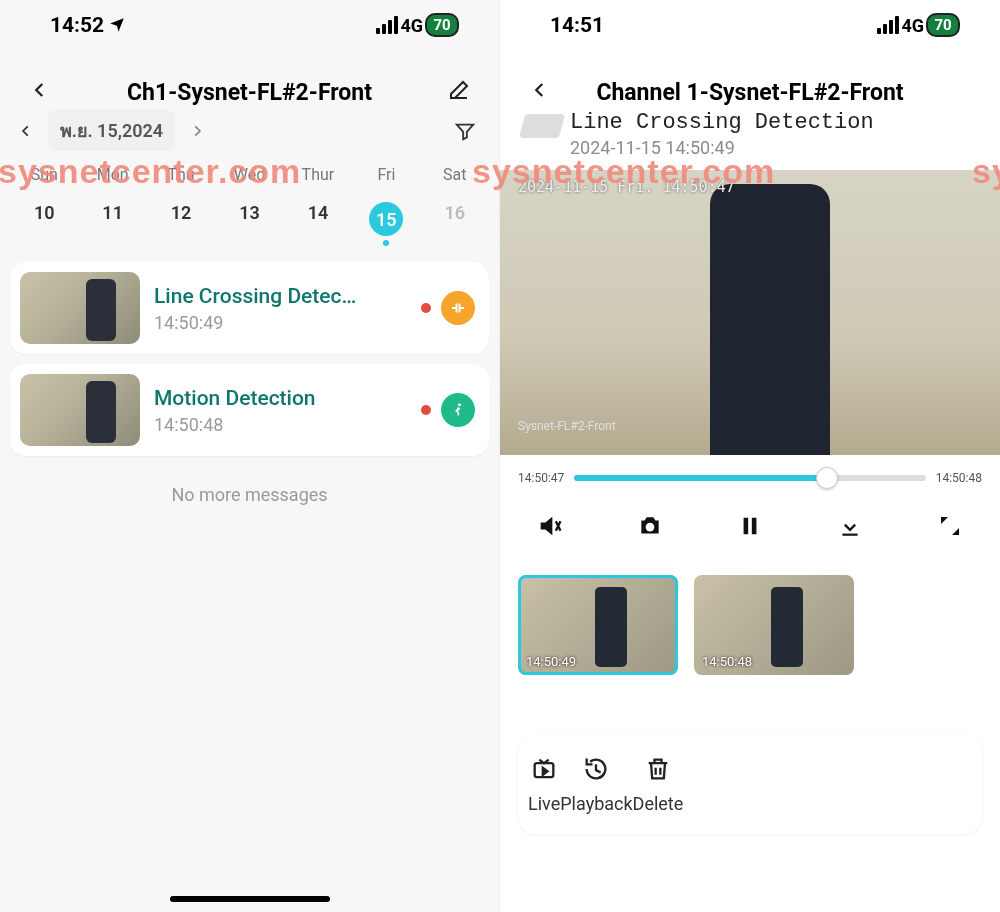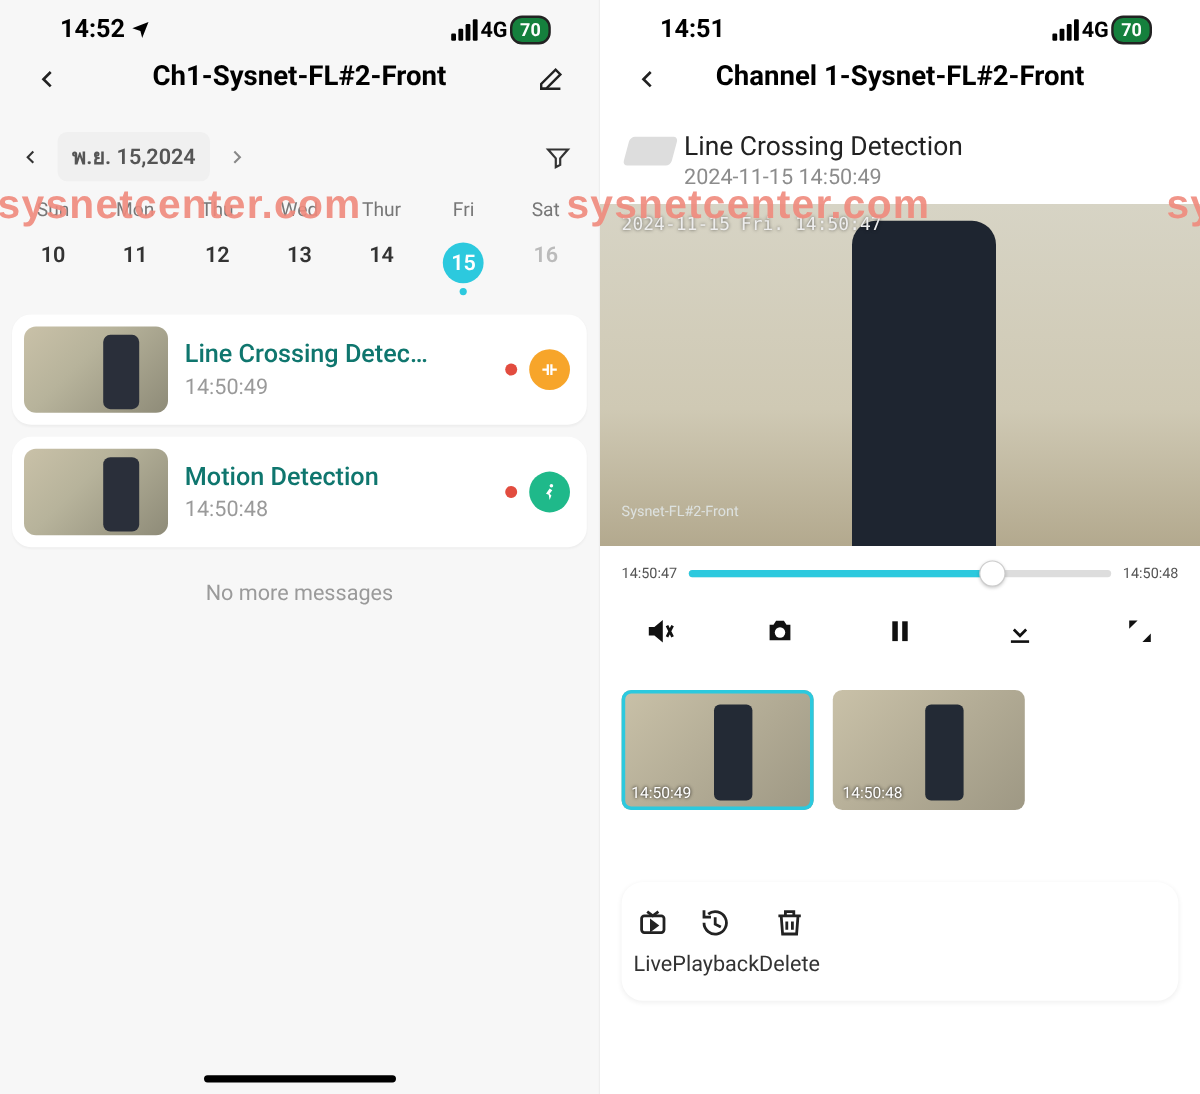--- a/index.html
+++ b/index.html
@@ -59,21 +59,21 @@
   .signal-bars span { width:4px; background:#000; border-radius:1px; }
   .signal-bars span:nth-child(1){height:6px}
   .signal-bars span:nth-child(2){height:10px}
   .signal-bars span:nth-child(3){height:14px}
   .signal-bars span:nth-child(4){height:18px}
 
   
   .nav {
     height: 56px;
     display: flex;
-    align-items: flex-start;
+    align-items: flex-end;
     justify-content: space-between;
     padding: 0 24px;
     gap: 24px;
   }
   .nav-title { font-size: 23px; font-weight: 700; }
   .icon-btn { width: 32px; height: 32px; display:flex; align-items:center; justify-content:center; cursor:pointer; }
 
   
   .date-row {
     display: flex; align-items:center; gap:8px; padding: 4px 18px 4px 12px;
@@ -132,21 +132,21 @@
     position:absolute; bottom:10px; left:50%; transform:translateX(-50%);
     width:160px; height:6px; background:#000; border-radius:4px;
   }
 
   
   .detail-header { padding: 4px 22px 2px 70px; }
   .cam-icon {
     width:40px; height:24px; background:#ddd; border-radius:4px; transform:skewX(-15deg);
     position:absolute; left:22px; margin-top:4px;
   }
-  .detection-title { font-size:22px; color:#222; }
+  .detection-title { font-size:22px; color:#222;font-family:Liberation Mono, monospace; }
   .detection-time { font-size:18px; color:#8c8c8c; margin-top:2px; }
 
   .video {
     margin-top:10px; width:100%; height:285px;
     background: linear-gradient(180deg,#d7d4c5 0%, #cfc9b4 60%, #b3a98e 100%);
     position:relative; overflow:hidden;
   }
   .video .person {
     position:absolute; left:42%; top:5%; width:120px; height:280px;
     background:#1e2530; border-radius:20px 20px 0 0;

